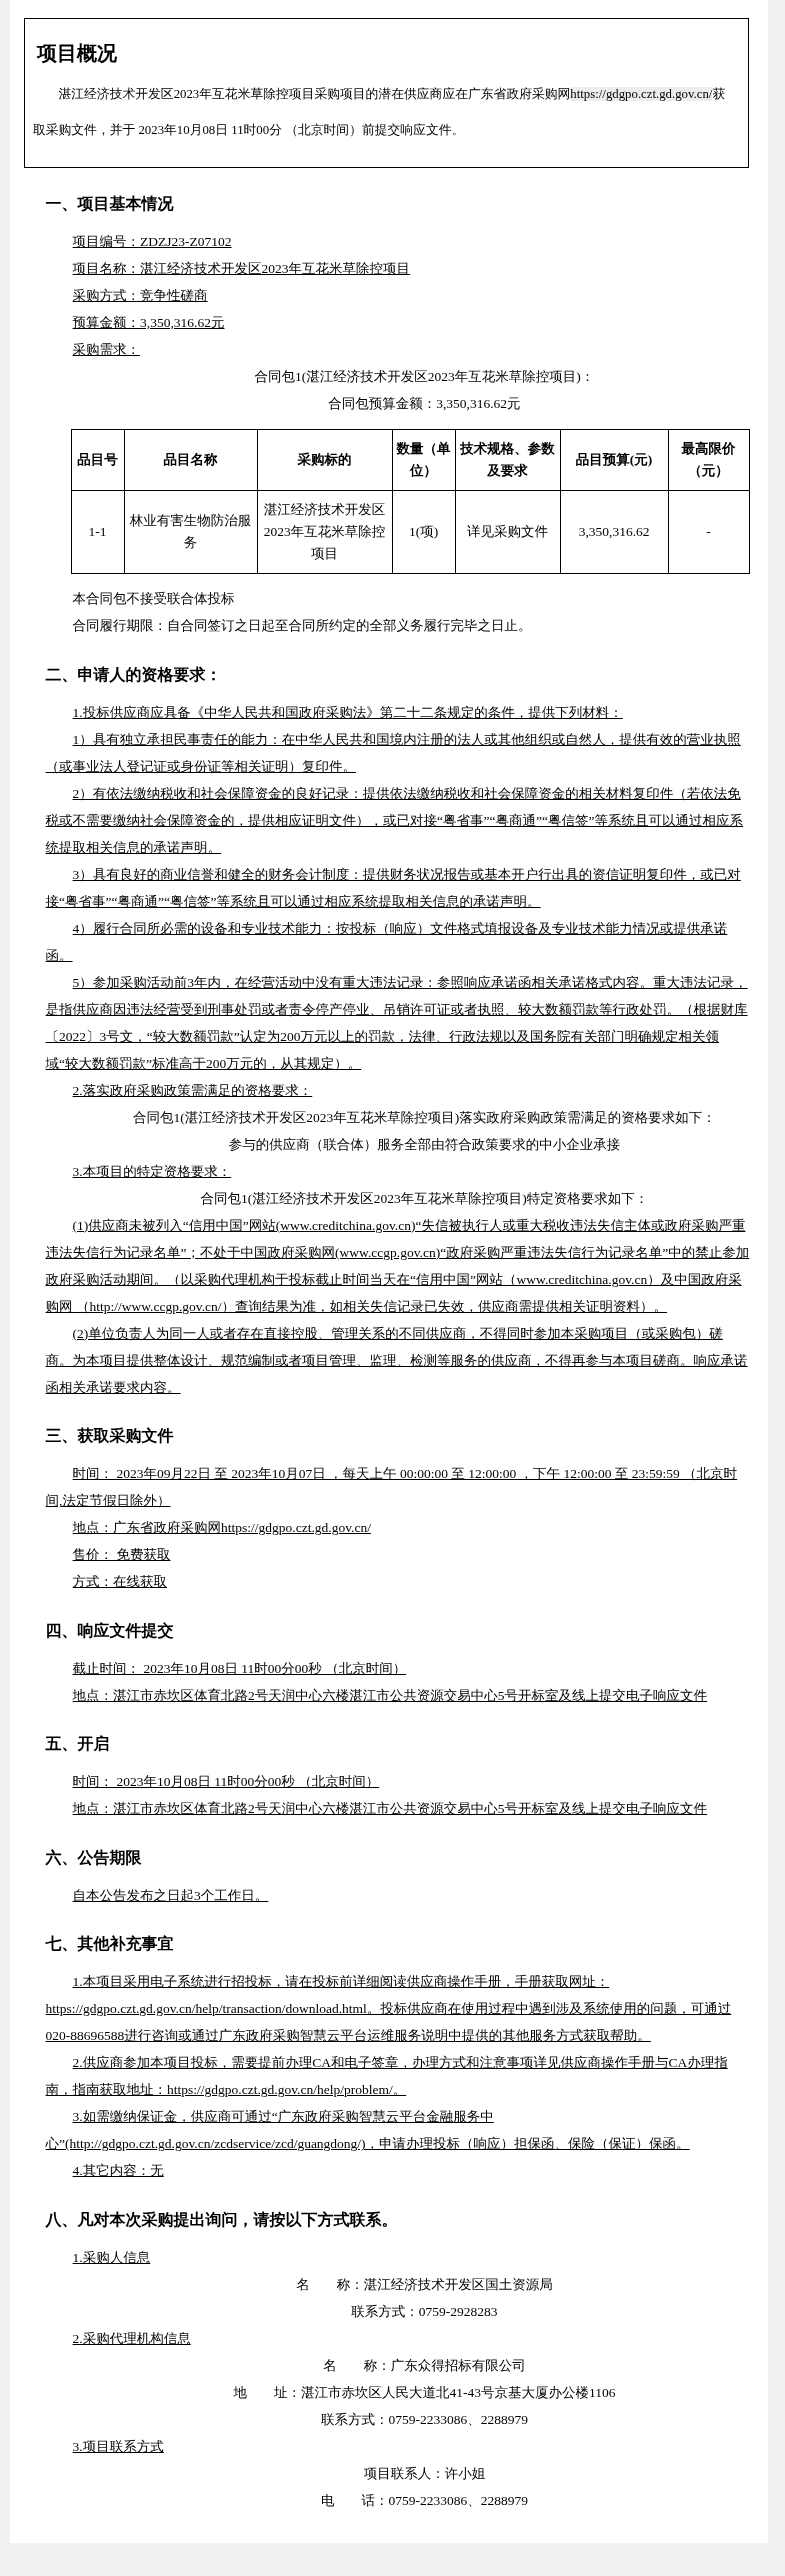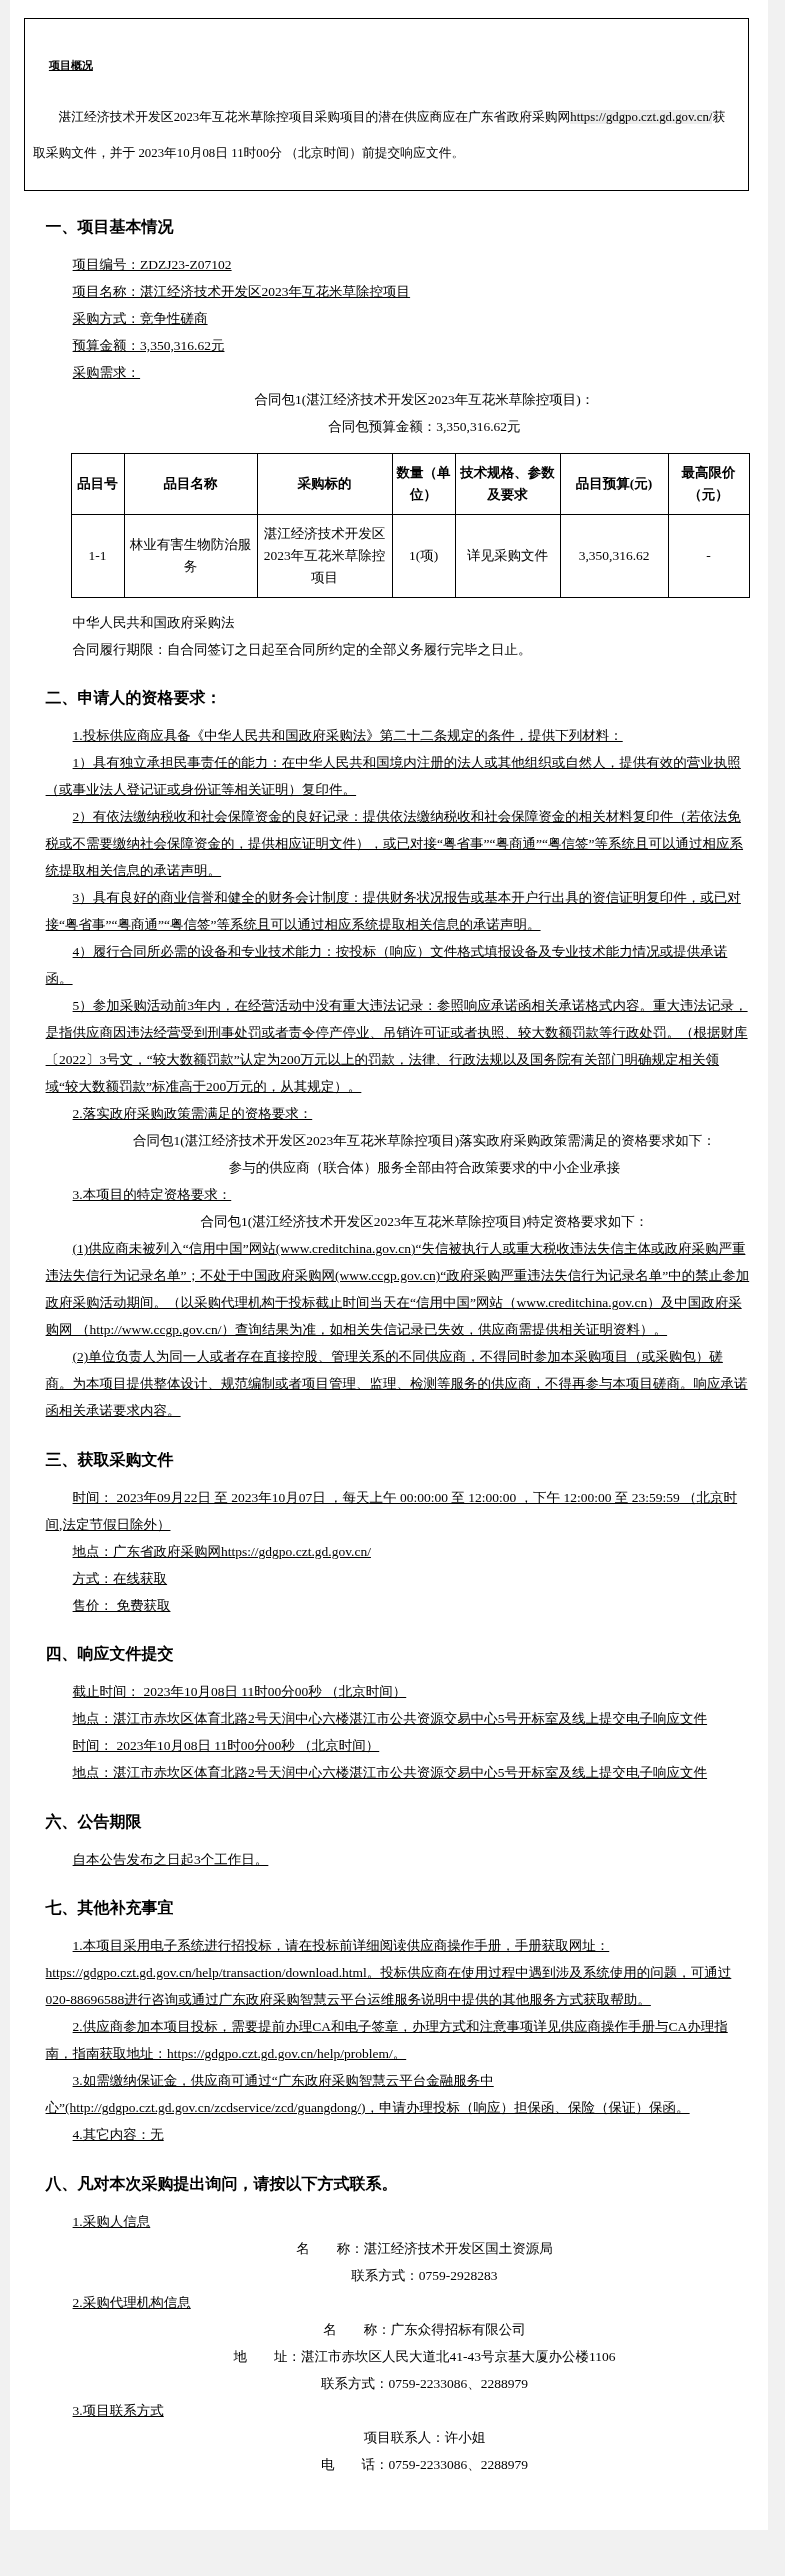--- a/index.html
+++ b/index.html
@@ -23,23 +23,22 @@
   }
   
   .overview-box{
     border:0.8px solid #000;
     margin:0 18.3px 0 14.3px;
     padding:12.8px 19px 19px 8px;
     line-height:36px;
   }
   .overview-title{
     font-weight:bold;
-    font-size:11px;
-    margin:16px;
-    text-decoration:underline;
+    font-size:20px;
+    margin:4px;
   }
   .overview-text{
     margin:4.8px 0 0 0;
     text-indent:2em;
   }
   .hl{background:#ededed;text-align:right;}
   
   .sec-heading{
     font-size:16px;
     font-weight:bold;
@@ -117,48 +116,49 @@
           <td>林业有害生物防治服务</td>
           <td>湛江经济技术开发区2023年互花米草除控项目</td>
           <td>1(项)</td>
           <td>详见采购文件</td>
           <td>3,350,316.62</td>
           <td class="cell-right">-</td>
         </tr>
       </tbody>
     </table>
 
-    <p class="note">中华人民共和国政府采购法</p>
+    <p class="note">本合同包不接受联合体投标</p>
     <p class="note">合同履行期限：自合同签订之日起至合同所约定的全部义务履行完毕之日止。</p>
 
     <p class="sec-heading">二、申请人的资格要求：</p>
     <p class="para">1.投标供应商应具备《中华人民共和国政府采购法》第二十二条规定的条件，提供下列材料：</p>
     <p class="para">1）具有独立承担民事责任的能力：在中华人民共和国境内注册的法人或其他组织或自然人，提供有效的营业执照（或事业法人登记证或身份证等相关证明）复印件。</p>
     <p class="para">2）有依法缴纳税收和社会保障资金的良好记录：提供依法缴纳税收和社会保障资金的相关材料复印件（若依法免税或不需要缴纳社会保障资金的，提供相应证明文件），或已对接“粤省事”“粤商通”“粤信签”等系统且可以通过相应系统提取相关信息的承诺声明。</p>
     <p class="para">3）具有良好的商业信誉和健全的财务会计制度：提供财务状况报告或基本开户行出具的资信证明复印件，或已对接“粤省事”“粤商通”“粤信签”等系统且可以通过相应系统提取相关信息的承诺声明。</p>
     <p class="para">4）履行合同所必需的设备和专业技术能力：按投标（响应）文件格式填报设备及专业技术能力情况或提供承诺函。</p>
     <p class="para">5）参加采购活动前3年内，在经营活动中没有重大违法记录：参照响应承诺函相关承诺格式内容。重大违法记录，是指供应商因违法经营受到刑事处罚或者责令停产停业、吊销许可证或者执照、较大数额罚款等行政处罚。（根据财库〔2022〕3号文，“较大数额罚款”认定为200万元以上的罚款，法律、行政法规以及国务院有关部门明确规定相关领域“较大数额罚款”标准高于200万元的，从其规定）。</p>
     <p class="para">2.落实政府采购政策需满足的资格要求：</p>
     <p class="detail">合同包1(湛江经济技术开发区2023年互花米草除控项目)落实政府采购政策需满足的资格要求如下：</p>
     <p class="detail">参与的供应商（联合体）服务全部由符合政策要求的中小企业承接</p>
     <p class="para">3.本项目的特定资格要求：</p>
     <p class="detail">合同包1(湛江经济技术开发区2023年互花米草除控项目)特定资格要求如下：</p>
     <p class="para">(1)供应商未被列入“信用中国”网站(www.creditchina.gov.cn)“失信被执行人或重大税收违法失信主体或政府采购严重违法失信行为记录名单”；不处于中国政府采购网(www.ccgp.gov.cn)“政府采购严重违法失信行为记录名单”中的禁止参加政府采购活动期间。（以采购代理机构于投标截止时间当天在“信用中国”网站（www.creditchina.gov.cn）及中国政府采购网 （http://www.ccgp.gov.cn/）查询结果为准，如相关失信记录已失效，供应商需提供相关证明资料）。</p>
     <p class="para">(2)单位负责人为同一人或者存在直接控股、管理关系的不同供应商，不得同时参加本采购项目（或采购包）磋商。为本项目提供整体设计、规范编制或者项目管理、监理、检测等服务的供应商，不得再参与本项目磋商。响应承诺函相关承诺要求内容。</p>
 
     <p class="sec-heading">三、获取采购文件</p>
     <p class="para">时间： 2023年09月22日 至 2023年10月07日 ，每天上午 00:00:00 至 12:00:00 ，下午 12:00:00 至 23:59:59 （北京时间,法定节假日除外）</p>
     <p class="para">地点：广东省政府采购网https://gdgpo.czt.gd.gov.cn/</p>
+    <p class="para">售价： 免费获取</p>
     <p class="para">方式：在线获取</p>
-    <p class="para">售价： 免费获取</p>
 
     <p class="sec-heading">四、响应文件提交</p>
     <p class="para">截止时间： 2023年10月08日 11时00分00秒 （北京时间）</p>
     <p class="para">地点：湛江市赤坎区体育北路2号天润中心六楼湛江市公共资源交易中心5号开标室及线上提交电子响应文件</p>
 
+    <p class="sec-heading">五、开启</p>
     <p class="para">时间： 2023年10月08日 11时00分00秒 （北京时间）</p>
     <p class="para">地点：湛江市赤坎区体育北路2号天润中心六楼湛江市公共资源交易中心5号开标室及线上提交电子响应文件</p>
 
     <p class="sec-heading">六、公告期限</p>
     <p class="para">自本公告发布之日起3个工作日。</p>
 
     <p class="sec-heading">七、其他补充事宜</p>
     <p class="para">1.本项目采用电子系统进行招投标，请在投标前详细阅读供应商操作手册，手册获取网址：https://gdgpo.czt.gd.gov.cn/help/transaction/download.html。投标供应商在使用过程中遇到涉及系统使用的问题，可通过020-88696588进行咨询或通过广东政府采购智慧云平台运维服务说明中提供的其他服务方式获取帮助。</p>
     <p class="para">2.供应商参加本项目投标，需要提前办理CA和电子签章，办理方式和注意事项详见供应商操作手册与CA办理指南，指南获取地址：https://gdgpo.czt.gd.gov.cn/help/problem/。</p>
     <p class="para">3.如需缴纳保证金，供应商可通过“广东政府采购智慧云平台金融服务中心”(http://gdgpo.czt.gd.gov.cn/zcdservice/zcd/guangdong/)，申请办理投标（响应）担保函、保险（保证）保函。</p>

